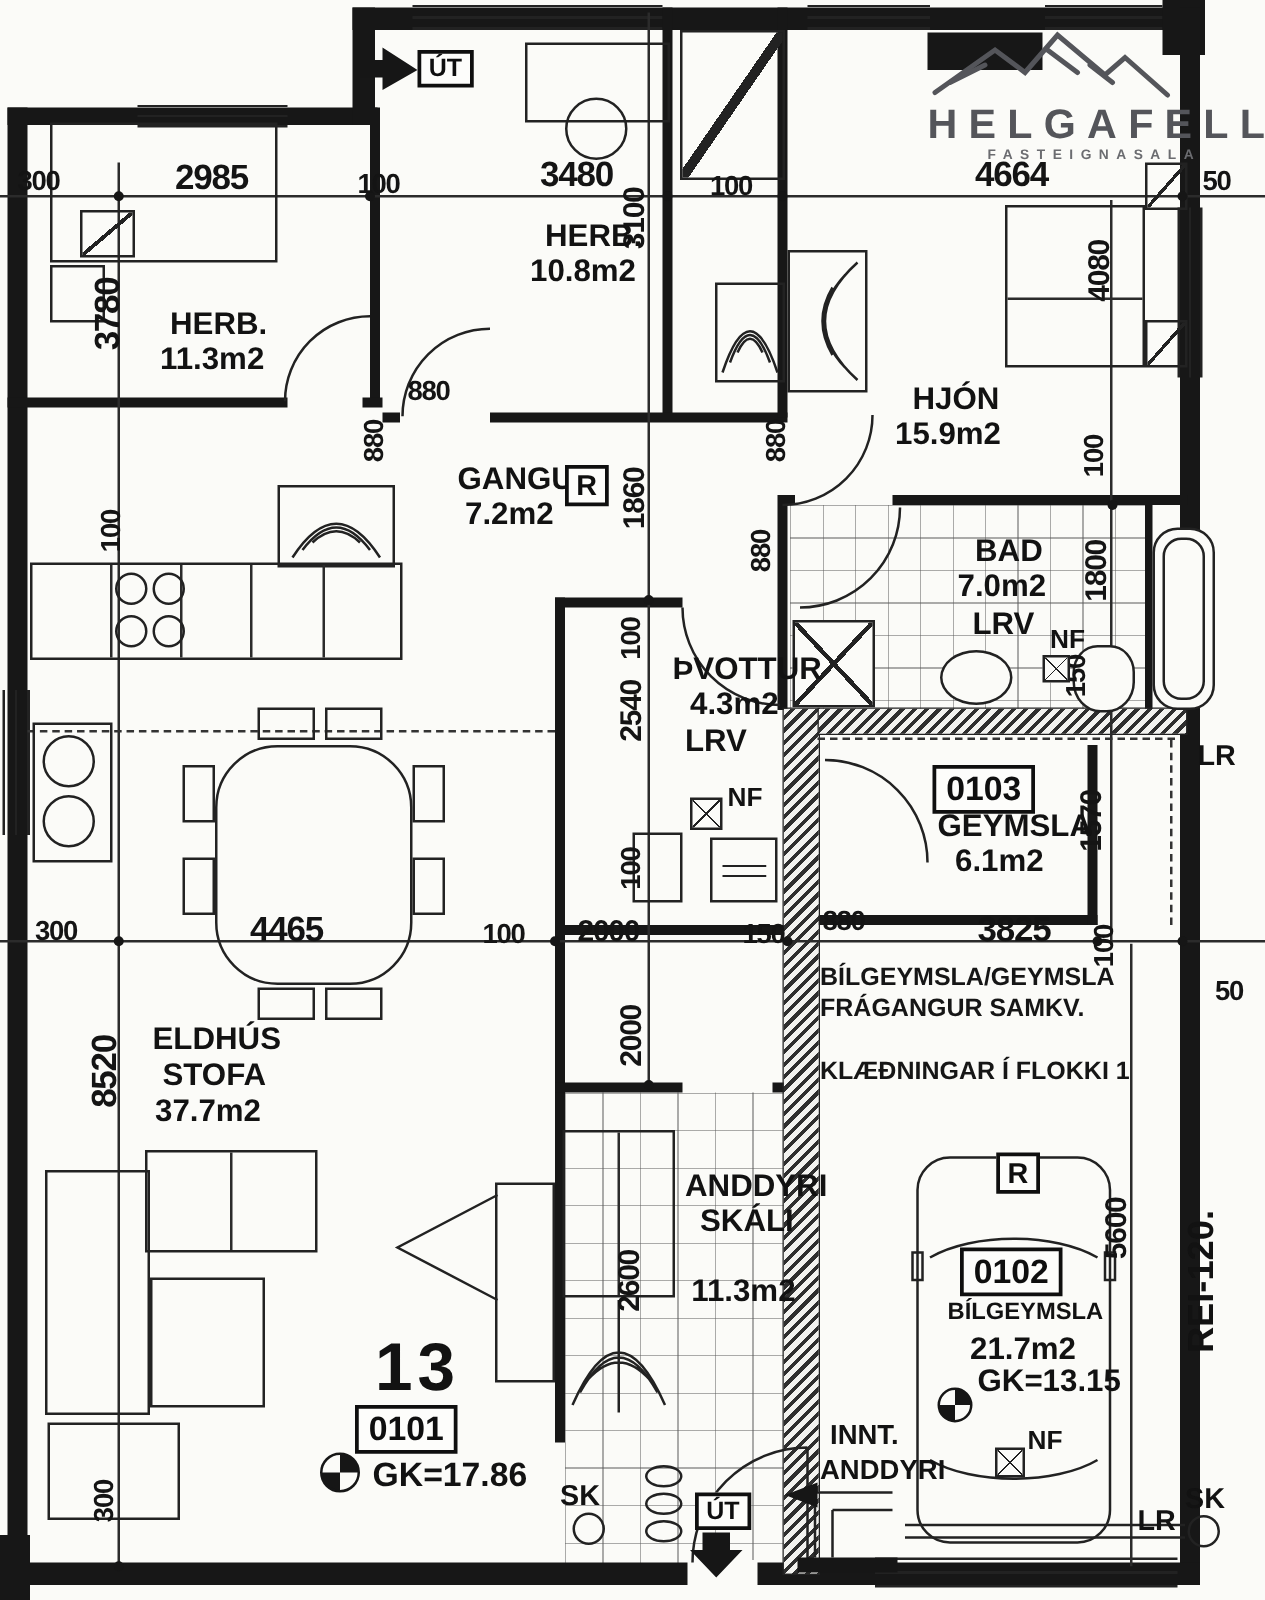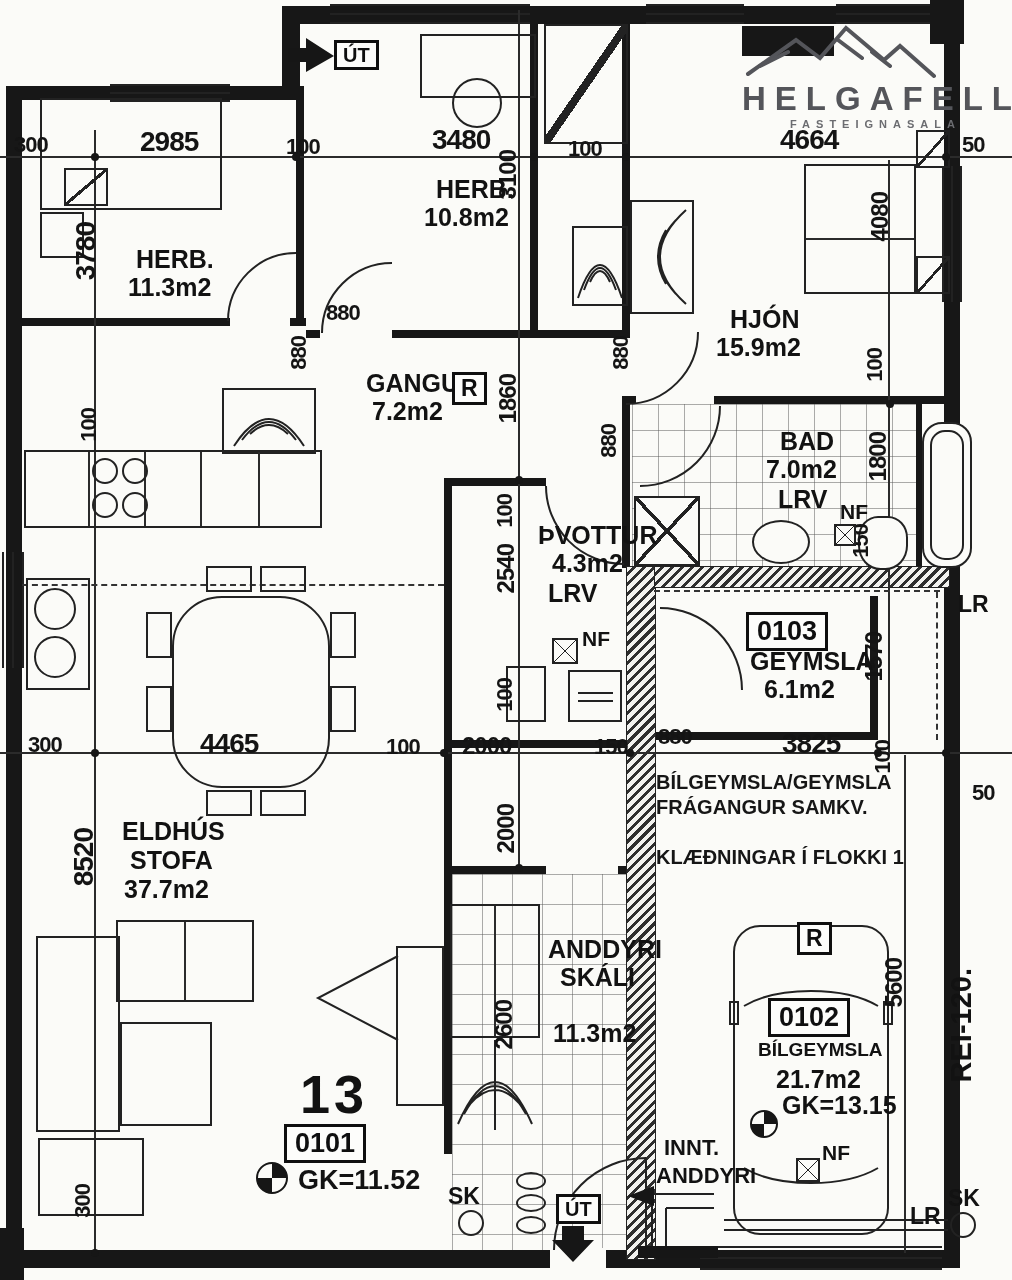--- a/index.html
+++ b/index.html
@@ -278,21 +278,21 @@
   <span class="lbl" style="left:764px;top:676px;">6.1m2</span>
   <span class="lbl" style="left:122px;top:818px;">ELDHÚS</span>
   <span class="lbl" style="left:130px;top:847px;">STOFA</span>
   <span class="lbl" style="left:124px;top:876px;">37.7m2</span>
   <span class="lbl" style="left:560px;top:964px;">SKÁLI</span>
   <span class="lbl" style="left:548px;top:936px;">ANDDYRI</span>
   <span class="lbl" style="left:553px;top:1020px;">11.3m2</span>
 
   <span class="lbl" style="left:300px;top:1066px;font-size:54px;letter-spacing:4px;">13</span>
   <span class="box" style="left:284px;top:1124px;">0101</span>
-  <span class="lbl" style="left:298px;top:1166px;font-size:27px;">GK=11.52</span>
+  <span class="lbl" style="left:298px;top:1166px;font-size:27px;">GK=17.86</span>
 
   <span class="box sm" style="left:797px;top:922px;">R</span>
   <span class="box" style="left:768px;top:998px;">0102</span>
   <span class="lbl" style="left:758px;top:1040px;font-size:19px;">BÍLGEYMSLA</span>
   <span class="lbl" style="left:776px;top:1066px;">21.7m2</span>
   <span class="lbl" style="left:782px;top:1092px;">GK=13.15</span>
   <span class="lbl v" style="left:946px;top:968px;font-size:29px;">REI-120.</span>
 
   <span class="note" style="left:656px;top:772px;">BÍLGEYMSLA/GEYMSLA</span>
   <span class="note" style="left:656px;top:797px;">FRÁGANGUR SAMKV.</span>

